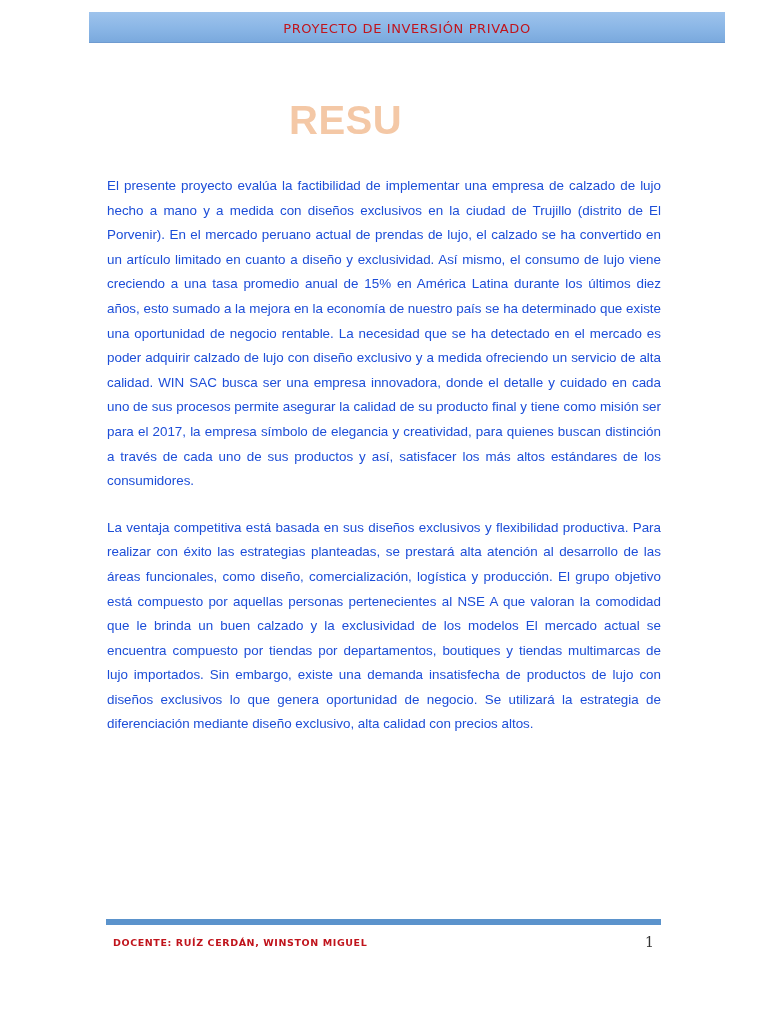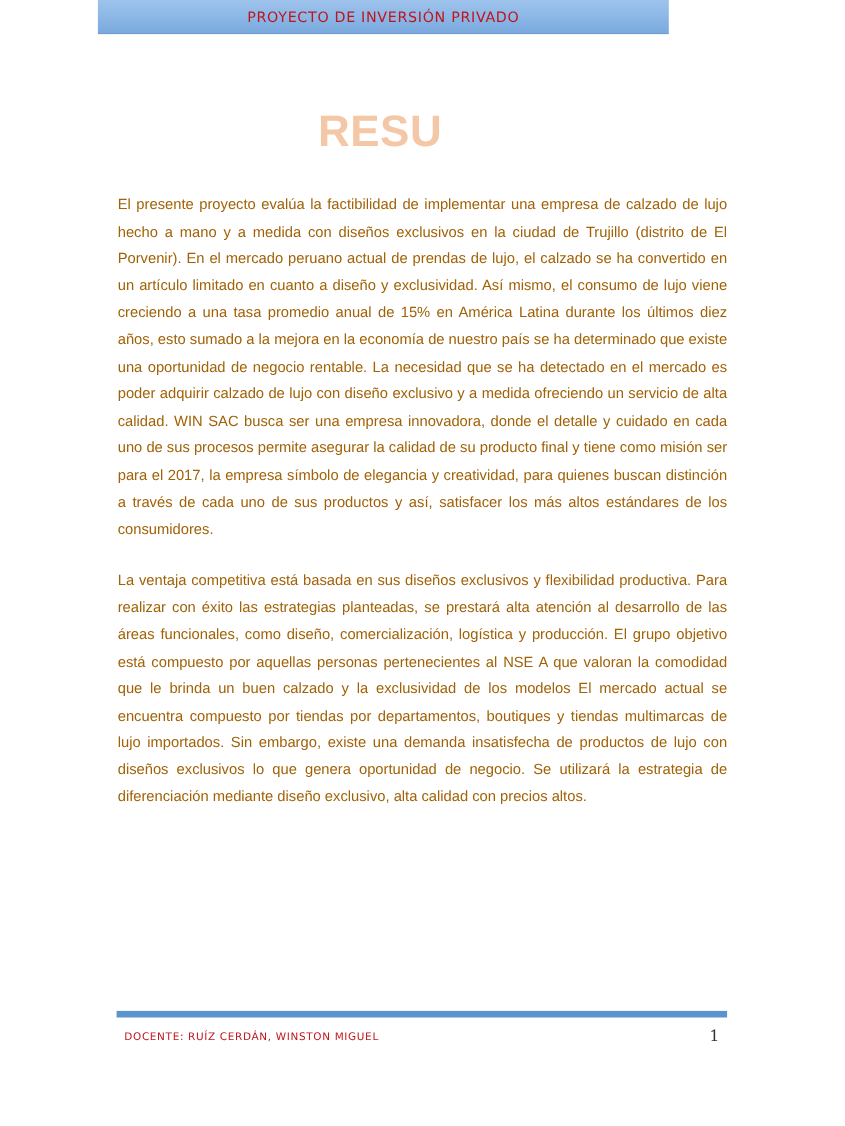--- a/index.html
+++ b/index.html
@@ -10,22 +10,22 @@
     body {
       width: 768px;
       height: 1024px;
       position: relative;
       overflow: hidden;
       font-family: "Liberation Sans", sans-serif;
     }
     .header-bar {
       position: absolute;
       left: 89px;
-      top: 0;
-      width: 519px;
+      top: 12px;
+      width: 636px;
       height: 30px;
       background: linear-gradient(to bottom, #9ec3ec 0%, #8ab6e6 55%, #7aa9dd 100%);
       border-bottom: 1px solid #6f9bd0;
       display: flex;
       align-items: center;
       justify-content: center;
     }
     .header-title {
       color: #c0141c;
       font-family: "DejaVu Sans", sans-serif;
@@ -45,21 +45,21 @@
       letter-spacing: 0.5px;
     }
     .body-text {
       position: absolute;
       left: 107px;
       top: 174px;
       width: 554px;
       font-family: "Liberation Sans", sans-serif;
       font-size: 13.4px;
       line-height: 24.6px;
-      color: #a16207;
+      color: #1d4ed8;
       text-align: justify;
     }
     .body-text p {
       margin: 0;
     }
     .body-text p + p {
       margin-top: 22px;
     }
     .footer-line {
       position: absolute;
@@ -67,21 +67,21 @@
       top: 919px;
       width: 555px;
       height: 6px;
       background: #5b93cc;
     }
     .footer-teacher {
       position: absolute;
       left: 113px;
       top: 937px;
       font-family: "DejaVu Sans", sans-serif;
-      font-weight: normal;
+      font-weight: bold;
       font-size: 9.5px;
       letter-spacing: 0.6px;
       color: #c0141c;
     }
     .page-number {
       position: absolute;
       left: 645px;
       top: 934px;
       font-family: "DejaVu Serif", serif;
       font-size: 14px;

